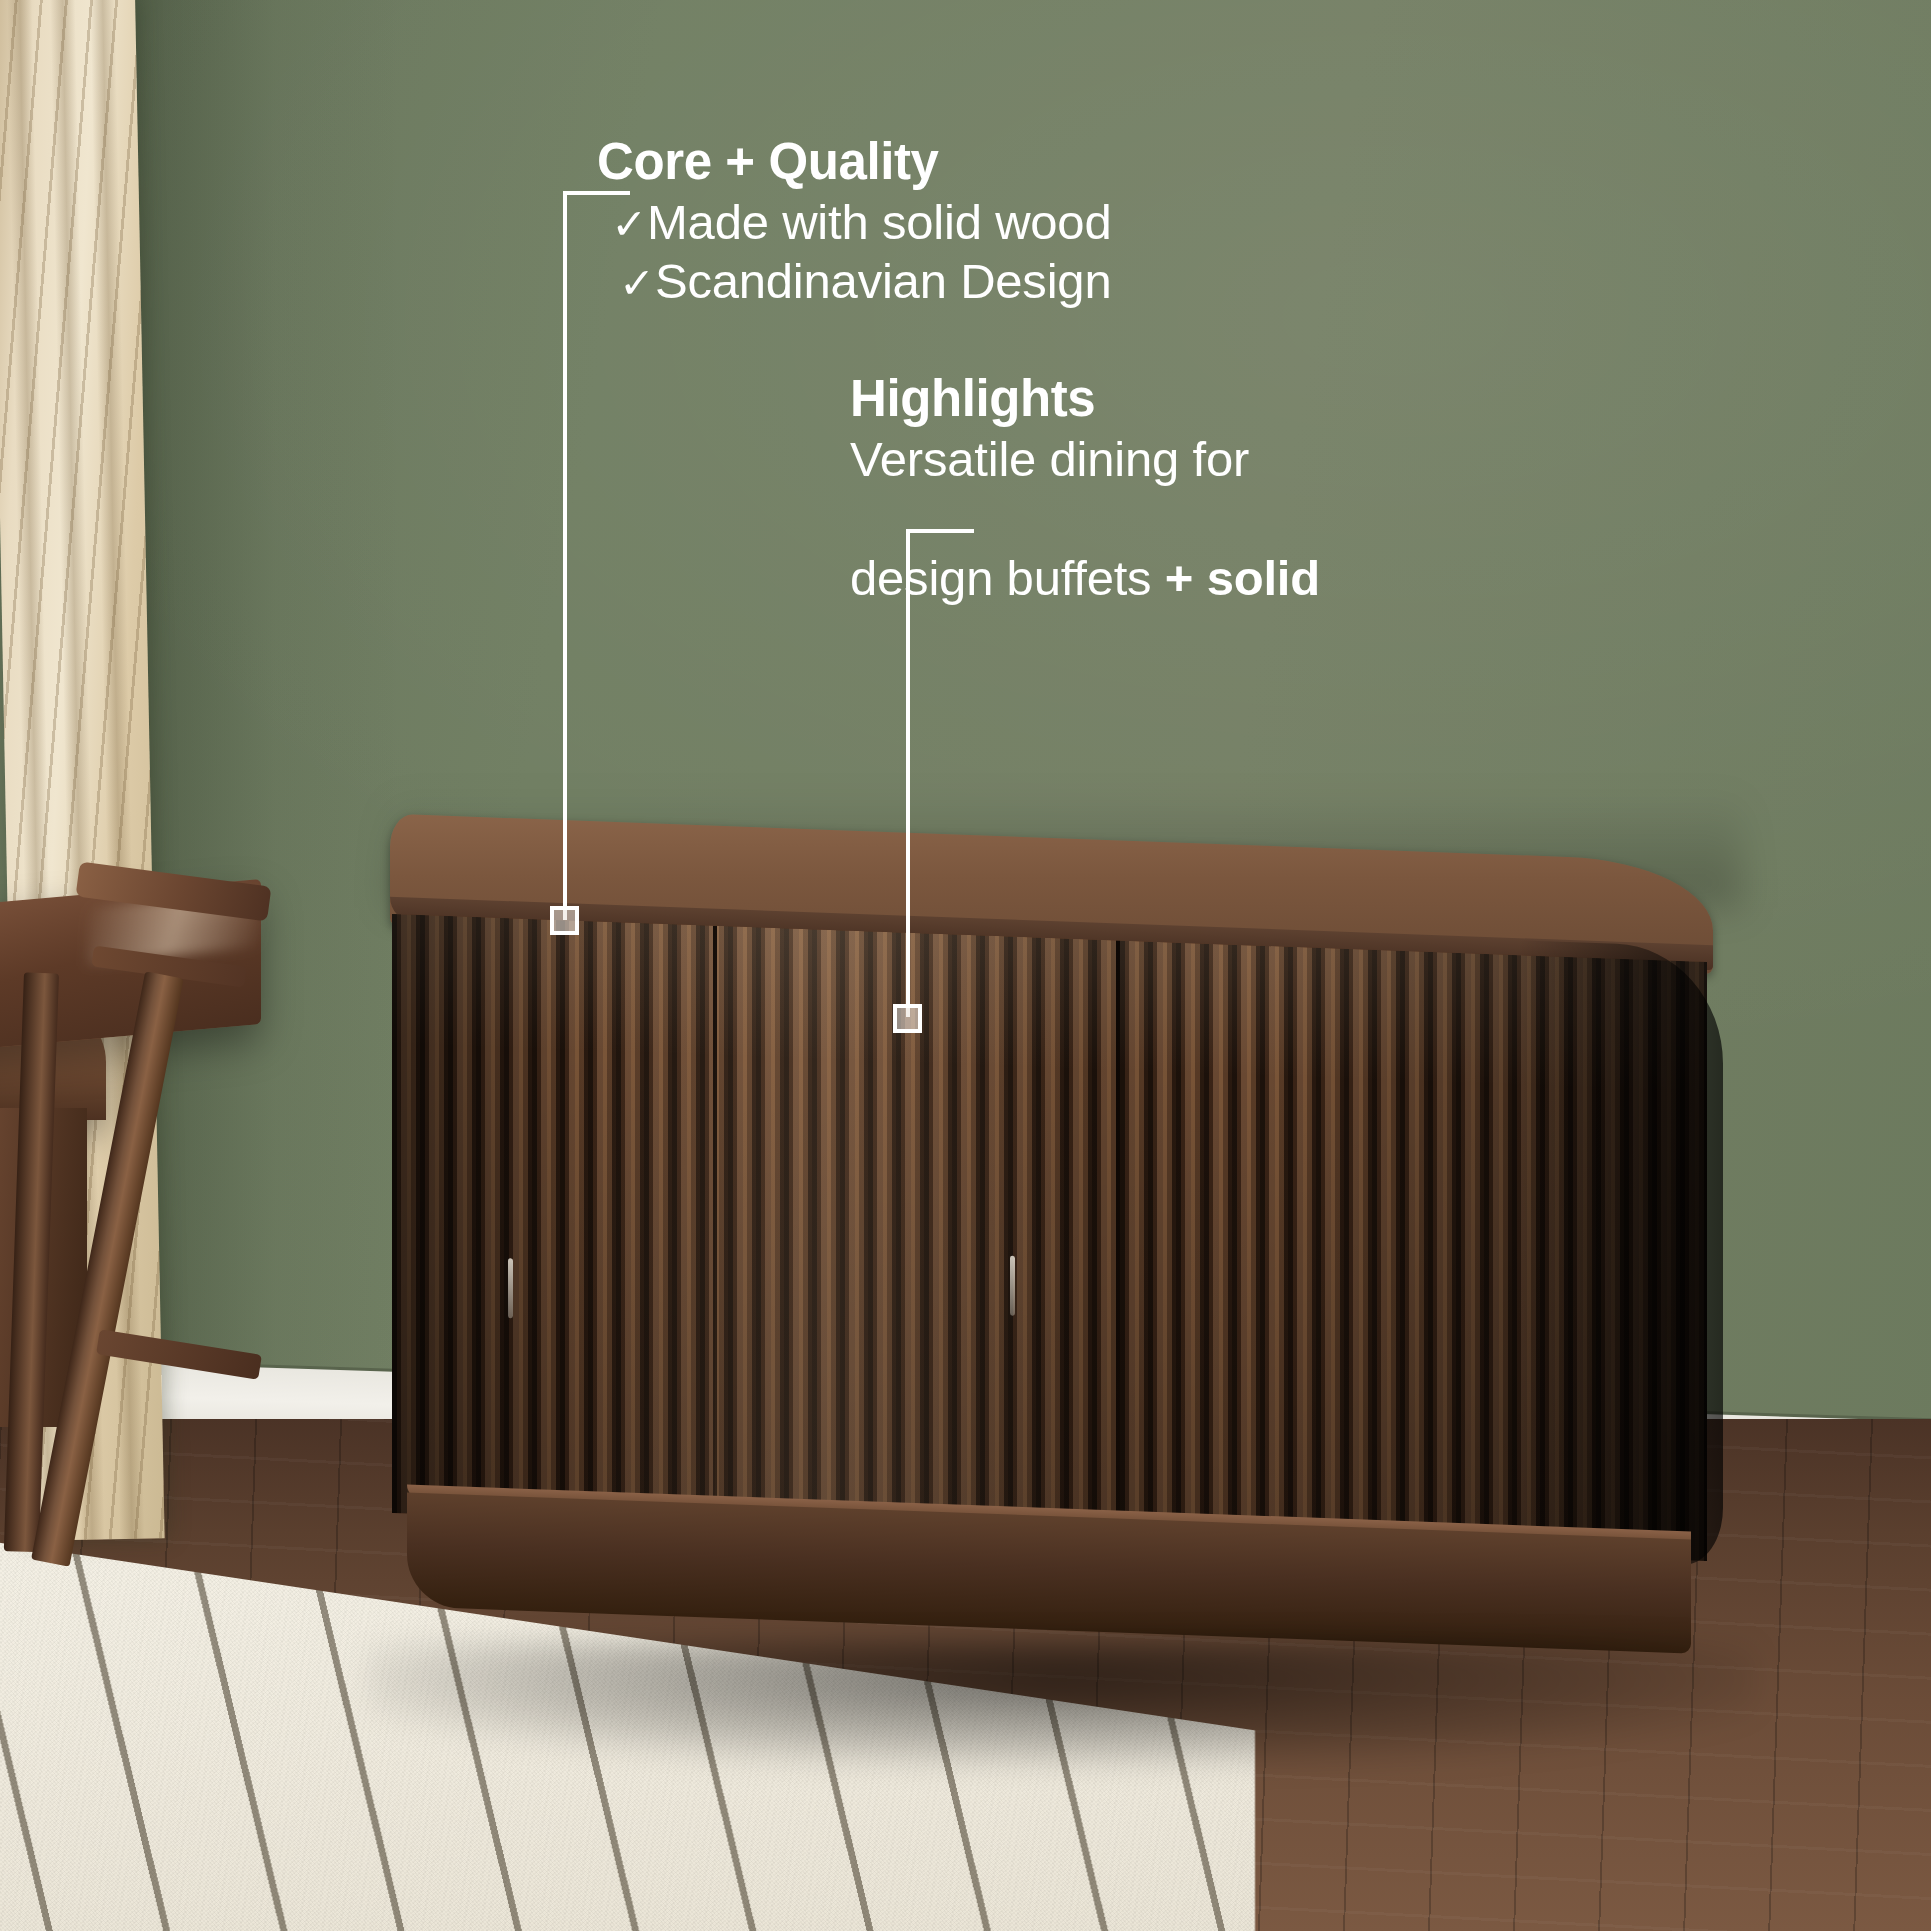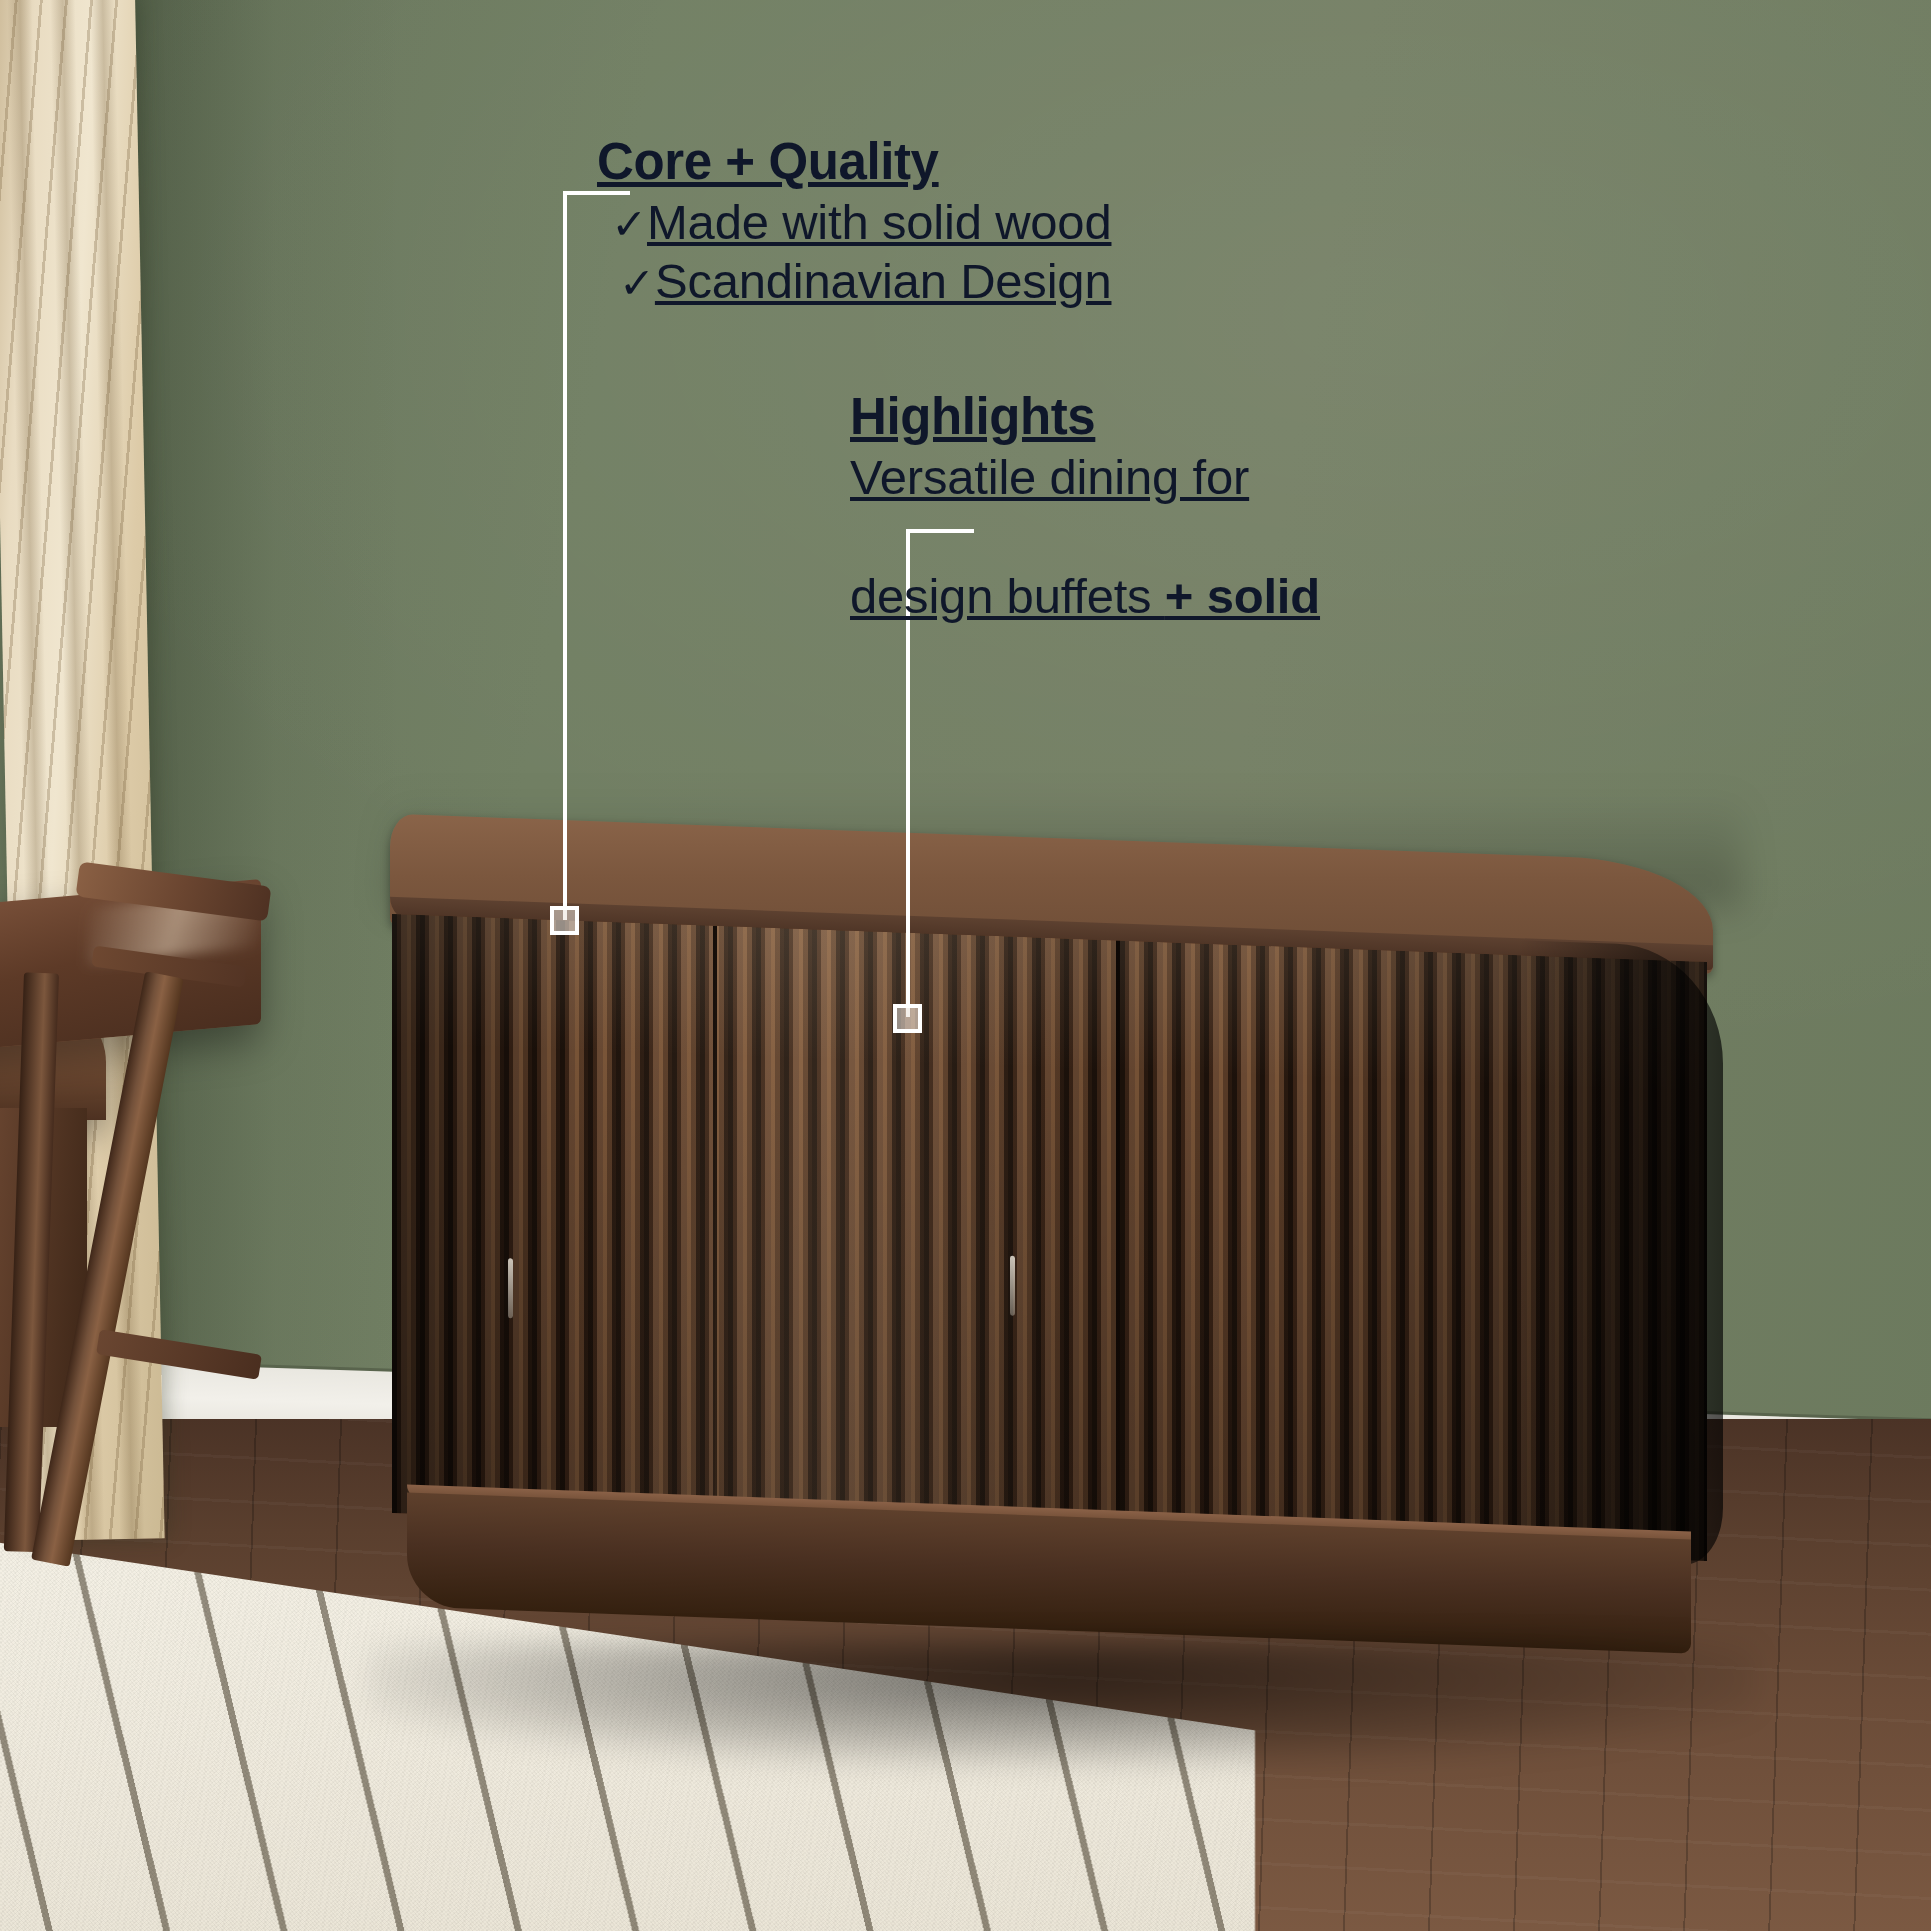--- a/index.html
+++ b/index.html
@@ -315,21 +315,21 @@
     background: #ffffff;
   }
   .marker {
     position: absolute;
     width: 29px; height: 29px;
     border: 4.8px solid #ffffff;
     background: rgba(235,228,220,0.55);
     box-sizing: border-box;
   }
 
-  .callout { position: absolute; color: #0f172a; text-decoration: underline; }
+  .callout { position: absolute; color: #ffffff; }
   .callout h2 {
     margin: 0 0 3.9px 0;
     font-size: 51px;
     font-weight: 700;
     letter-spacing: -0.4px;
     line-height: 1.06;
   }
   .bullets { margin: 0; padding: 0; list-style: none; }
   .bullets li {
     font-size: 49px;
@@ -343,21 +343,21 @@
   .para {
     margin: 0;
     font-size: 49px;
     font-weight: 400;
     line-height: 1.22;
     letter-spacing: -0.2px;
   }
   .para b { font-weight: 700; }
 
   #c1 { left: 597px; top: 135px; }
-  #c2 { left: 850px; top: 390px; }
+  #c2 { left: 850px; top: 372px; }
 </style>
 </head>
 <body>
 
 <div id="scene">
 
   <div class="wall"></div>
   <div class="wall-shadow-left"></div>
 
   <div class="baseboard-top"></div>

